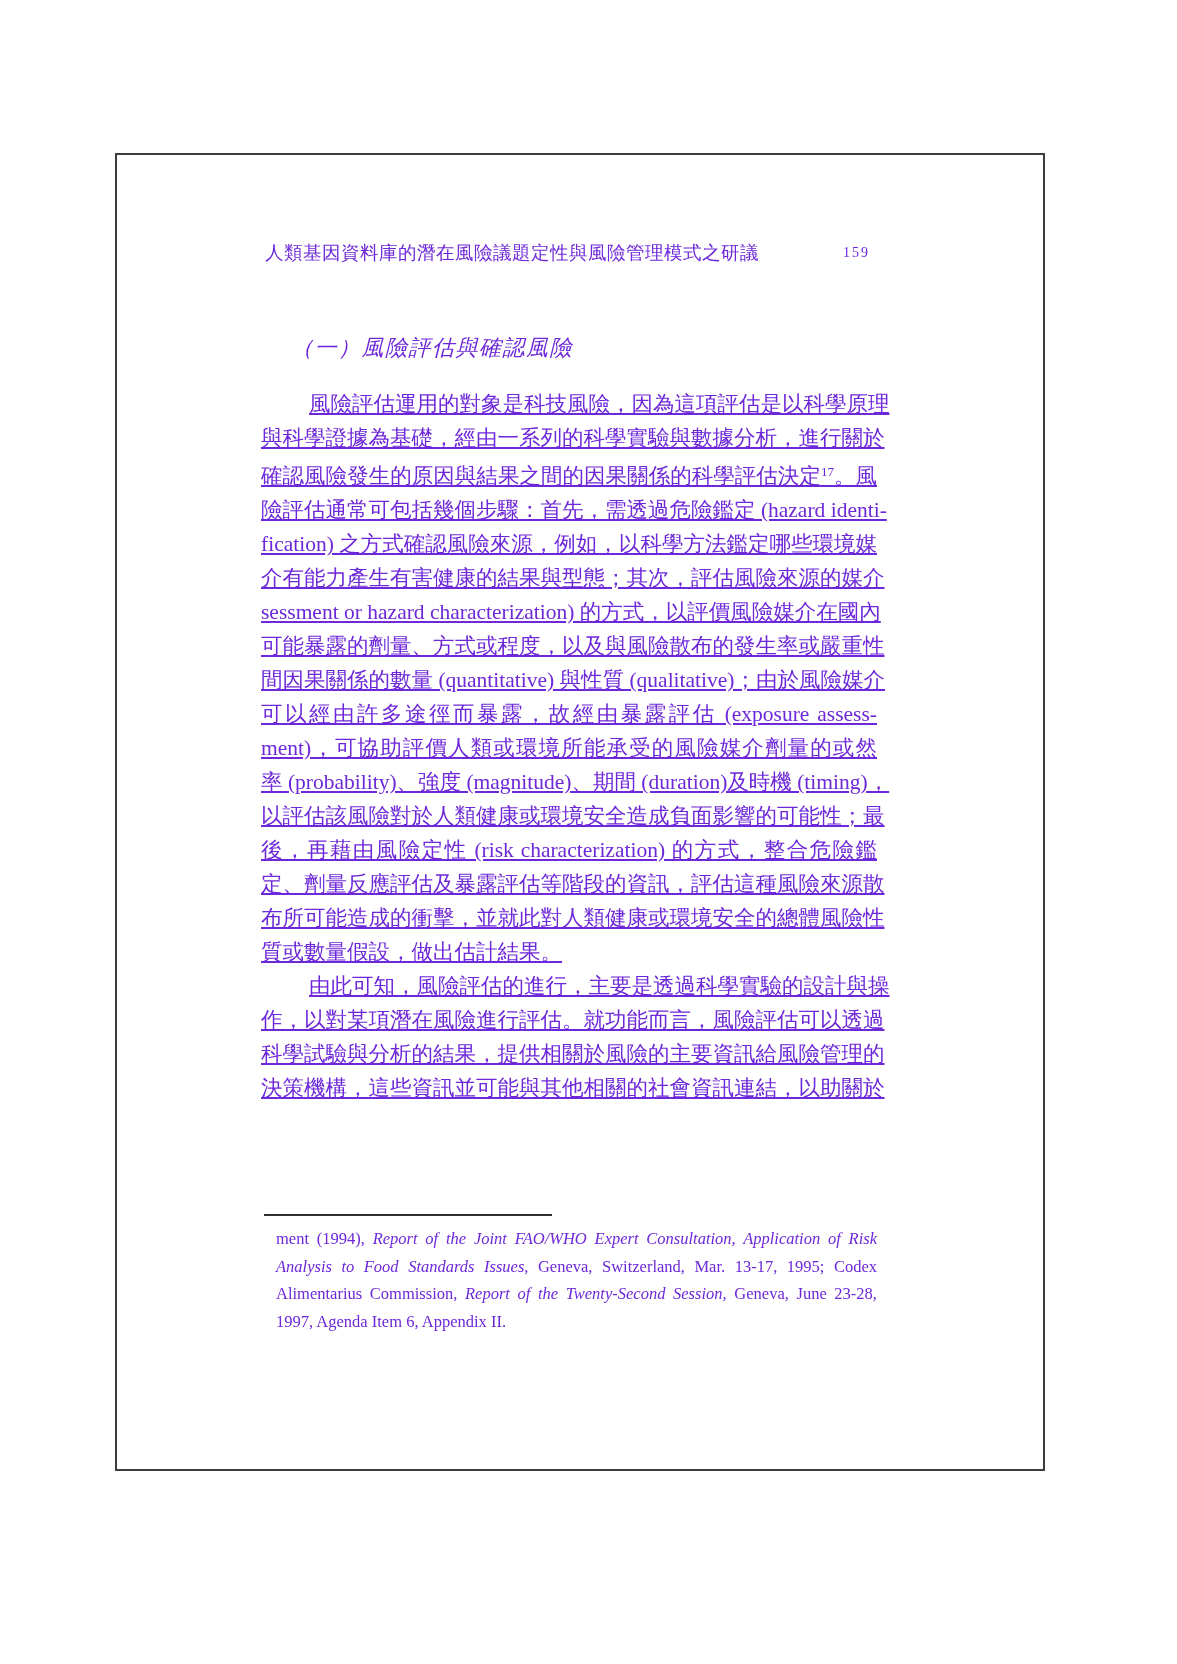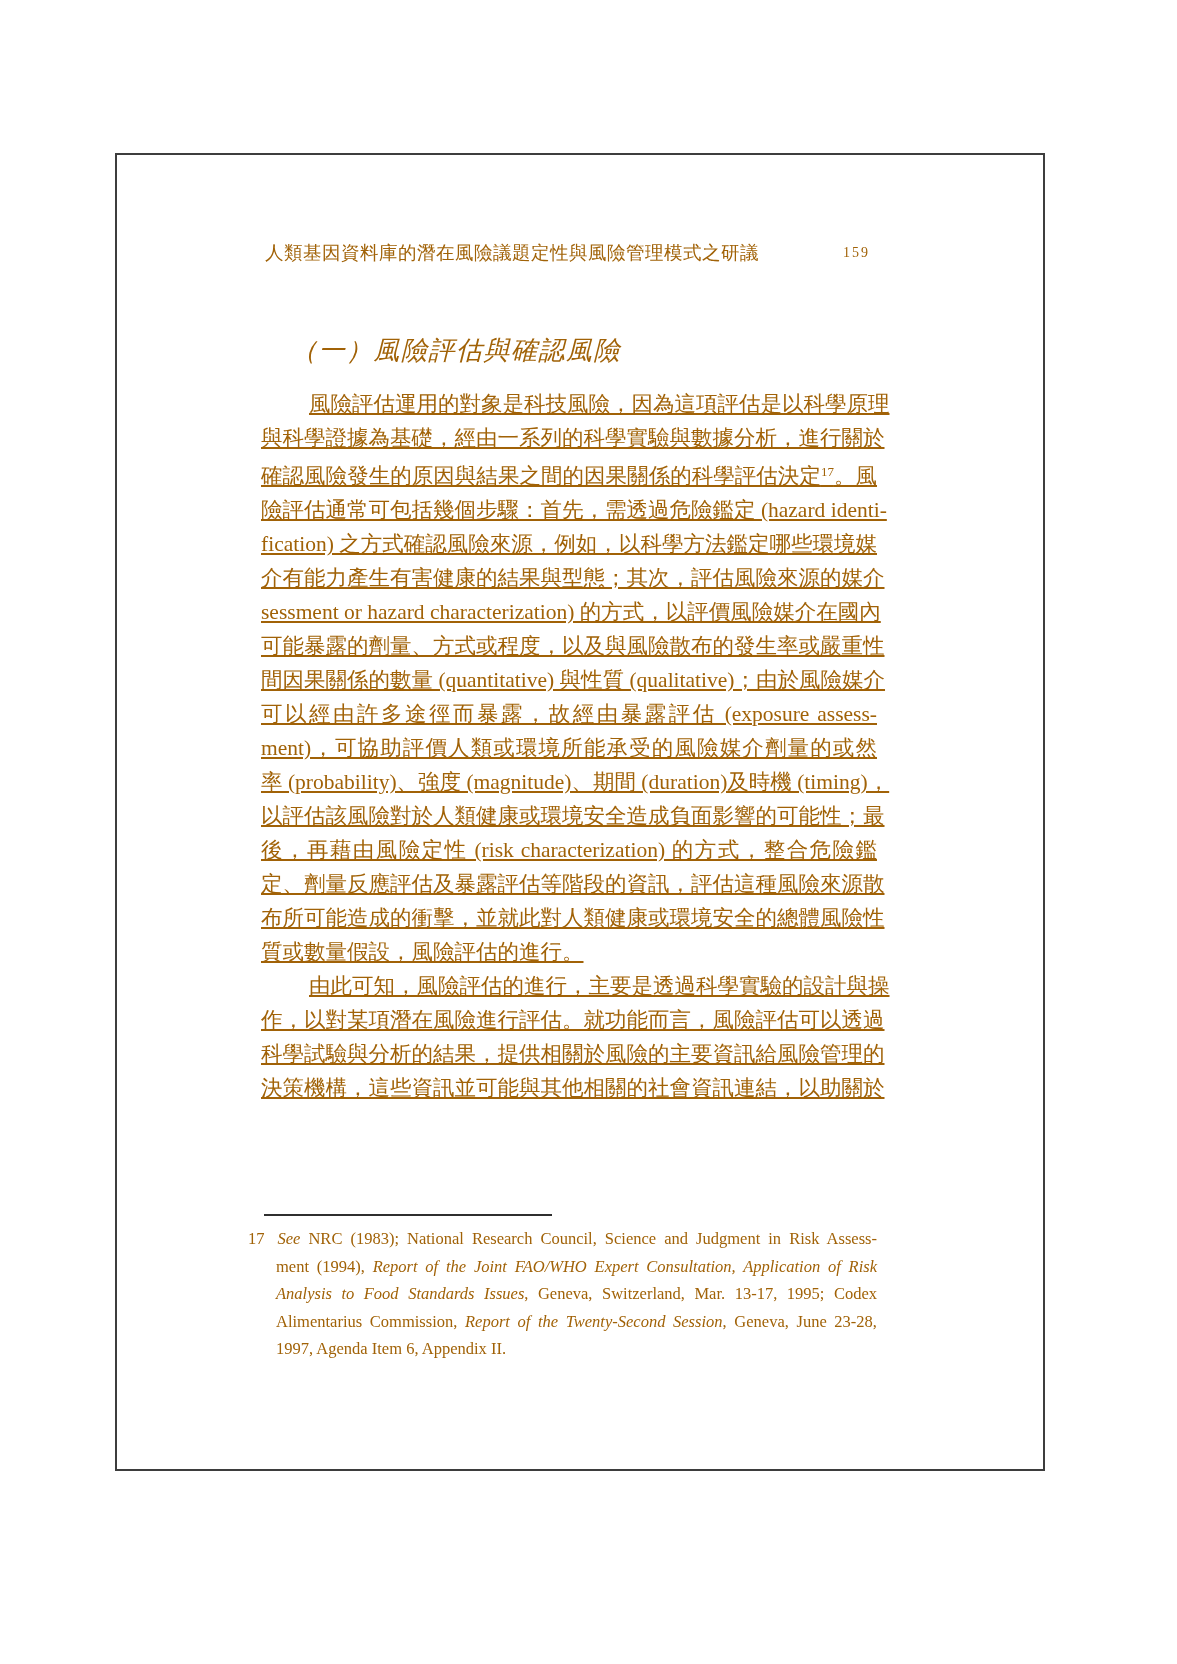--- a/index.html
+++ b/index.html
@@ -5,21 +5,21 @@
   html, body {
     margin: 0;
     padding: 0;
     background: #ffffff;
   }
   .page {
     position: relative;
     width: 1177px;
     height: 1664px;
     background: #ffffff;
-    color: #a16207;
+    color: #6d28d9;
     font-family: "Liberation Serif", "DejaVu Serif", serif;
     overflow: hidden;
   }
   .frame {
     position: absolute;
     left: 115px;
     top: 153px;
     width: 930px;
     height: 1318px;
     border: 2px solid #3d3d3d;
@@ -38,21 +38,21 @@
     left: 726px;
     top: 90px;
     font-size: 14px;
     letter-spacing: 2px;
     text-align: right;
   }
   .section-heading {
     position: absolute;
     left: 174px;
     top: 178px;
-    font-size: 26px;
+    font-size: 22px;
     font-style: italic;
     letter-spacing: 1.5px;
     white-space: nowrap;
   }
   .body-text {
     position: absolute;
     left: 144px;
     top: 232px;
     width: 616px;
     font-size: 21.5px;
@@ -118,31 +118,30 @@
         <div class="line"><span>sessment or hazard characterization) 的方式，以評價風險媒介在國內</span></div>
         <div class="line"><span>可能暴露的劑量、方式或程度，以及與風險散布的發生率或嚴重性</span></div>
         <div class="line"><span>間因果關係的數量 (quantitative) 與性質 (qualitative)；由於風險媒介</span></div>
         <div class="line"><span>可以經由許多途徑而暴露，故經由暴露評估 (exposure assess-</span></div>
         <div class="line"><span>ment)，可協助評價人類或環境所能承受的風險媒介劑量的或然</span></div>
         <div class="line"><span>率 (probability)、強度 (magnitude)、期間 (duration)及時機 (timing)，</span></div>
         <div class="line"><span>以評估該風險對於人類健康或環境安全造成負面影響的可能性；最</span></div>
         <div class="line"><span>後，再藉由風險定性 (risk characterization) 的方式，整合危險鑑</span></div>
         <div class="line"><span>定、劑量反應評估及暴露評估等階段的資訊，評估這種風險來源散</span></div>
         <div class="line"><span>布所可能造成的衝擊，並就此對人類健康或環境安全的總體風險性</span></div>
-        <div class="line last"><span>質或數量假設，風險評估的進行。</span></div>
+        <div class="line last"><span>質或數量假設，做出估計結果。</span></div>
         <div class="line indent"><span>由此可知，風險評估的進行，主要是透過科學實驗的設計與操</span></div>
         <div class="line"><span>作，以對某項潛在風險進行評估。就功能而言，風險評估可以透過</span></div>
         <div class="line"><span>科學試驗與分析的結果，提供相關於風險的主要資訊給風險管理的</span></div>
         <div class="line"><span>決策機構，這些資訊並可能與其他相關的社會資訊連結，以助關於</span></div>
       </div>
 
     <div class="fn-sep"></div>
 
     <div class="footnote-text" id="footnote-text">
-        <div class="fn-line"><span class="fn-marker">17</span><span class="italic">See</span><span> NRC (1983); National Research Council, Science and Judgment in Risk Assess-</span></div>
         <div class="fn-line cont"><span>ment (1994), </span><span class="italic">Report of the Joint FAO/WHO Expert Consultation, Application of Risk</span></div>
         <div class="fn-line cont"><span class="italic">Analysis to Food Standards Issues</span><span>, Geneva, Switzerland, Mar. 13-17, 1995; Codex</span></div>
         <div class="fn-line cont"><span>Alimentarius Commission, </span><span class="italic">Report of the Twenty-Second Session</span><span>, Geneva, June 23-28,</span></div>
         <div class="fn-line cont last"><span>1997, Agenda Item 6, Appendix II.</span></div>
       </div>
 
   </div>
 </div>
 
 </body></html>

